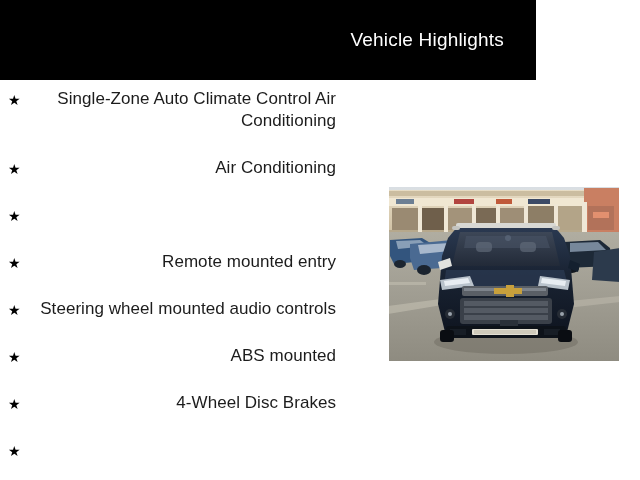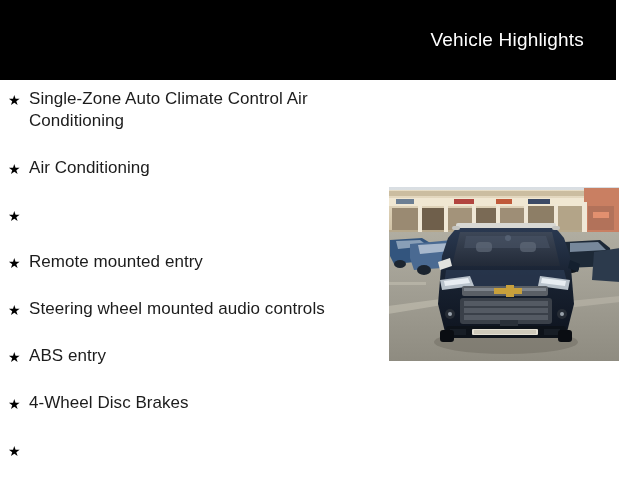--- a/index.html
+++ b/index.html
@@ -14,21 +14,21 @@
     font-family: "Liberation Sans", sans-serif;
     color: #1a1a1a;
     position: relative;
   }
 
   
   .header-bar {
     position: absolute;
     left: 0;
     top: 0;
-    width: 616px;
+    width: 536px;
     height: 80px;
     background: #000000;
     box-sizing: border-box;
   }
   .header-title {
     position: absolute;
     right: 32px;
     top: 28px;
     color: #ffffff;
     font-size: 19px;
@@ -79,20 +79,21 @@
     user-select: none;
   }
   .highlight-label {
     flex: 1 1 auto;
     font-size: 17px;
     line-height: 22px;
     color: #1c1c1c;
     font-weight: 400;
     letter-spacing: 0.05px;
     padding-right: 44px;
+    text-align: right;
   }
 
   
   .vehicle-photo {
     position: absolute;
     left: 388px;
     top: 106px;
     width: 232px;
     height: 176px;
     overflow: hidden;
@@ -132,21 +133,21 @@
       <li class="highlight-item">
         <span class="bullet-star">★</span>
         <span class="highlight-label">Remote mounted entry</span>
       </li>
       <li class="highlight-item">
         <span class="bullet-star">★</span>
         <span class="highlight-label">Steering wheel mounted audio controls</span>
       </li>
       <li class="highlight-item">
         <span class="bullet-star">★</span>
-        <span class="highlight-label">ABS entry</span>
+        <span class="highlight-label">ABS mounted</span>
       </li>
       <li class="highlight-item">
         <span class="bullet-star">★</span>
         <span class="highlight-label">4-Wheel Disc Brakes</span>
       </li>
       <li class="highlight-item">
         <span class="bullet-star">★</span>
       </li>
     </ul>
 

